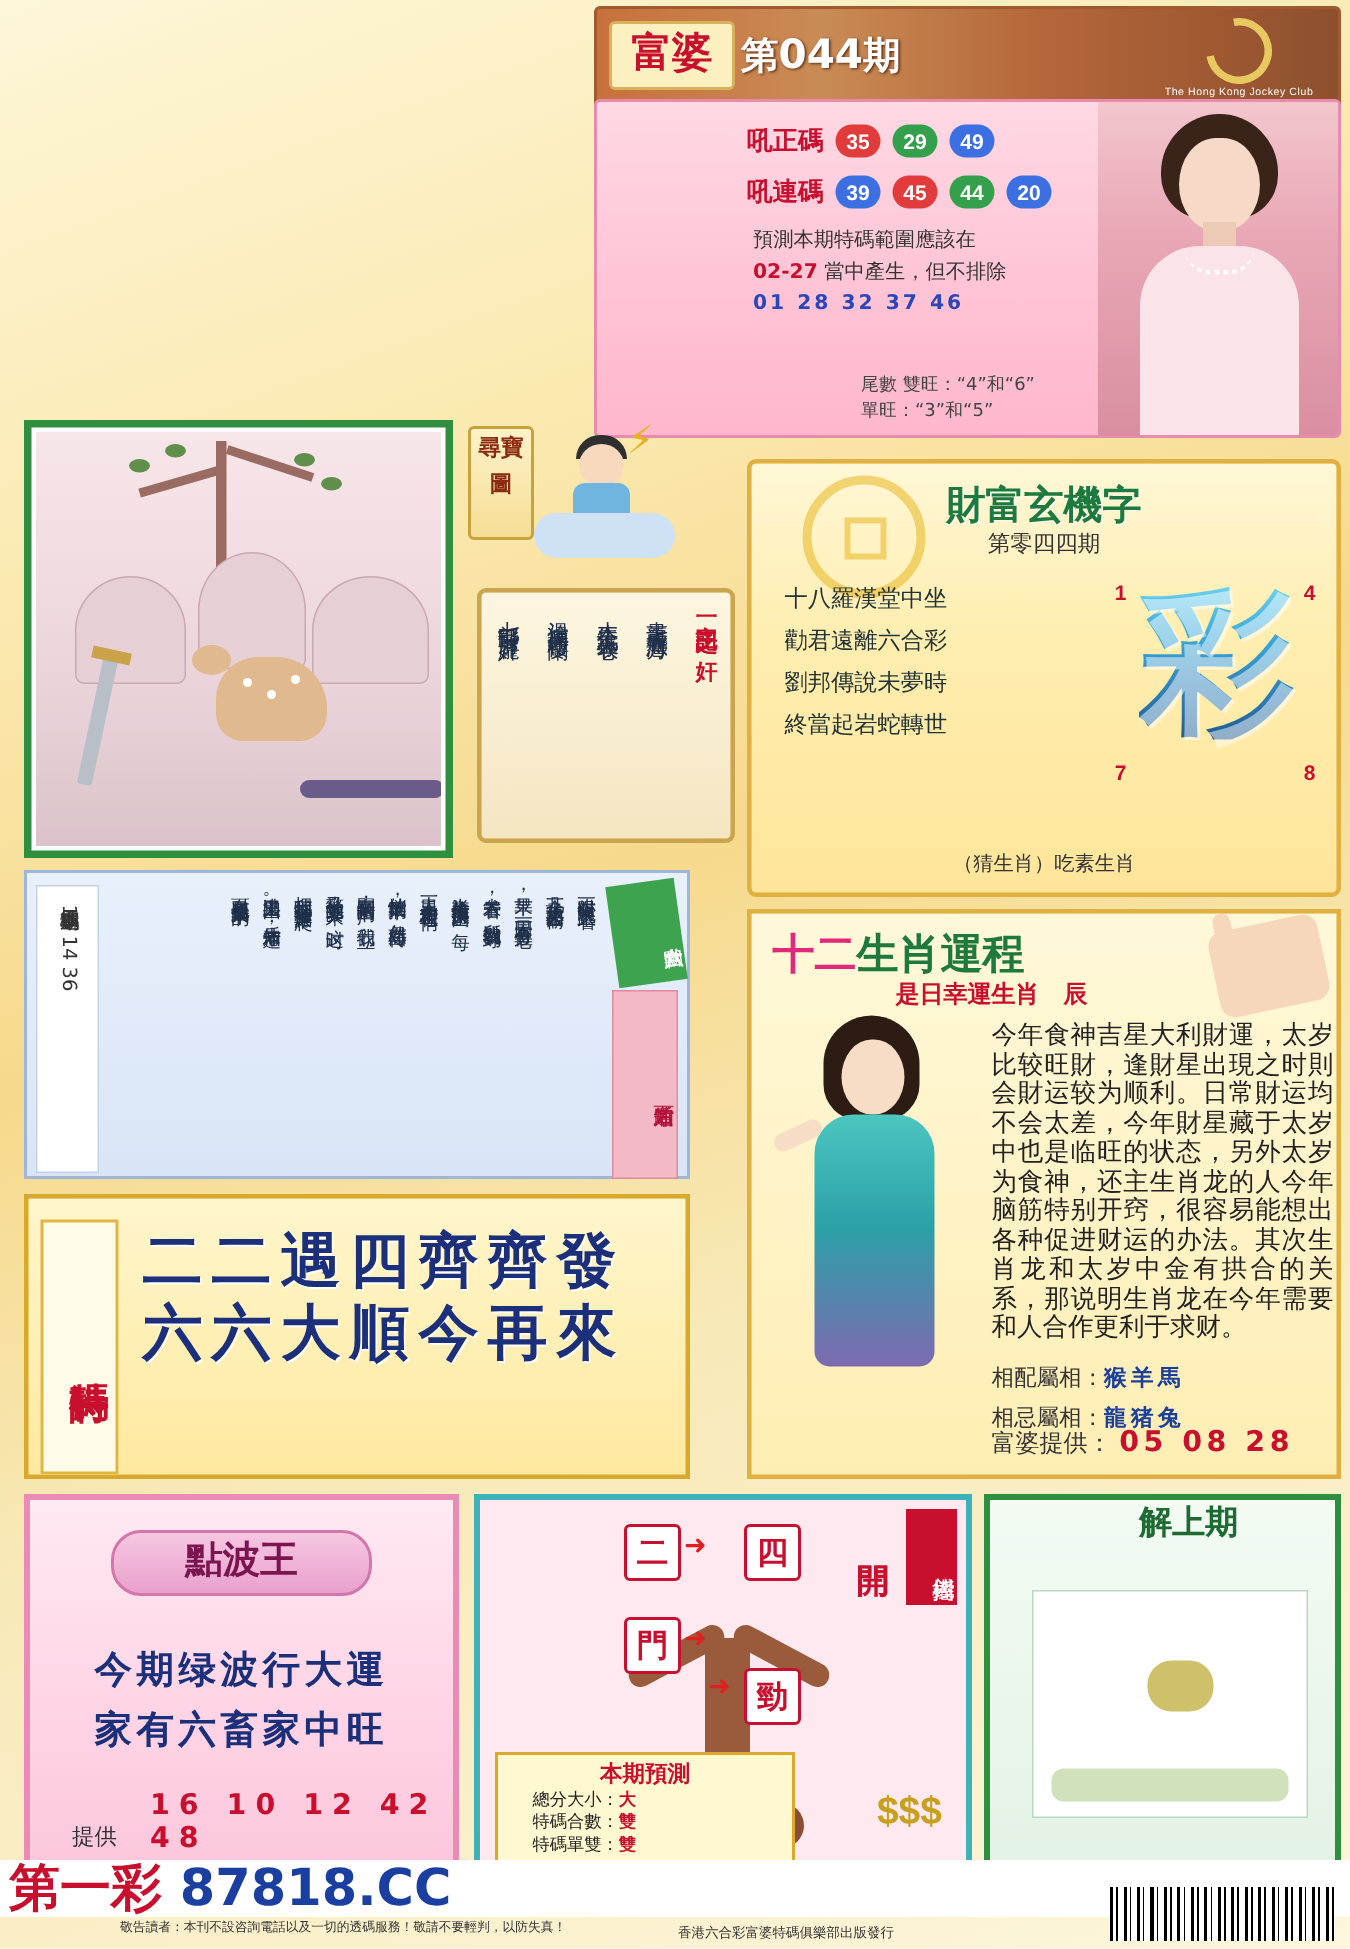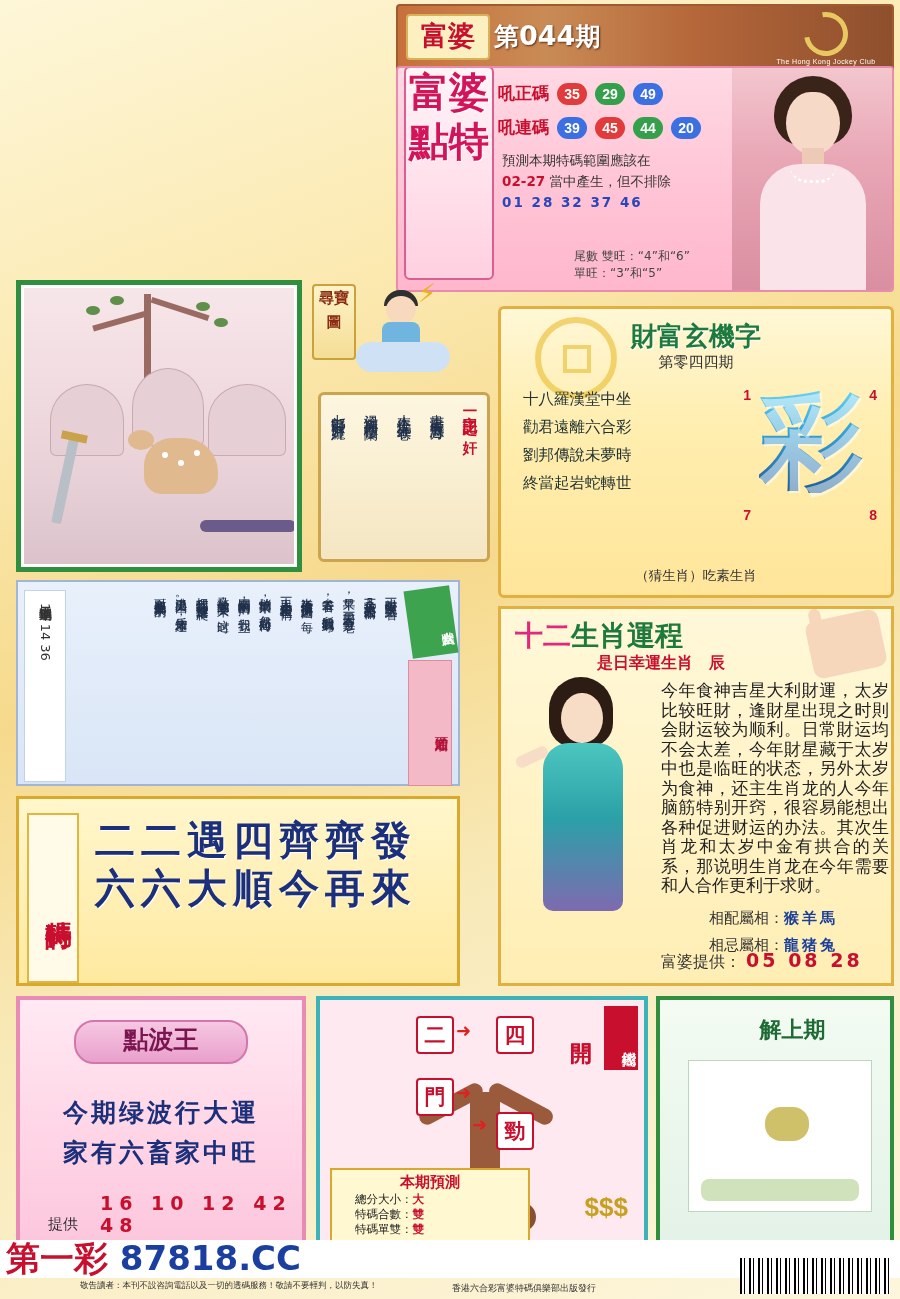--- a/index.html
+++ b/index.html
@@ -152,21 +152,21 @@
   #hand:after{content:"";position:absolute;left:6px;top:-12px;width:12px;height:22px;background:#f6d7bc;border-radius:6px;}
   #lady2{position:absolute;left:8px;top:68px;width:150px;height:240px;}
   #lady2 .hair{position:absolute;left:40px;top:0;width:64px;height:70px;background:#2c1c14;border-radius:32px 32px 24px 24px;}
   #lady2 .face{position:absolute;left:52px;top:16px;width:42px;height:50px;background:#f7dcc6;border-radius:21px/26px;}
   #lady2 .dress{position:absolute;left:34px;top:66px;width:80px;height:168px;
     background:linear-gradient(180deg,#4cc6c0,#2ba0a8 45%,#7e6ab0 100%);border-radius:26px 26px 10px 10px;}
   #lady2 .arm{position:absolute;left:6px;top:74px;width:34px;height:12px;background:#f7dcc6;transform:rotate(-25deg);border-radius:6px;}
   #sxText{position:absolute;left:160px;top:72px;width:228px;color:#222;font-size:17px;line-height:19.5px;
     text-align:justify;font-family:"DejaVu Sans",sans-serif;}
   #sxMatch{position:absolute;left:160px;top:296px;color:#333;font-size:15px;line-height:27px;
-    font-family:"DejaVu Sans",sans-serif;margin-left:48px;}
+    font-family:"DejaVu Sans",sans-serif;}
   #sxMatch .k{color:#333;}#sxMatch .v{color:#1b3f9a;font-weight:bold;letter-spacing:3px;}
   #sxProvide{position:absolute;left:160px;bottom:10px;color:#333;font-size:16px;font-family:"DejaVu Sans",sans-serif;}
   #sxProvide .nums{color:#c8102e;font-weight:bold;font-size:19px;letter-spacing:3px;}
 
   
   #dianbo{left:16px;top:996px;width:290px;height:256px;
     background:linear-gradient(180deg,#ffe9f2 0%,#ffd5e6 55%,#fcc6dc 100%);
     border:4px solid #e98bb5;}
   #dianbo .cap{position:absolute;left:50%;transform:translateX(-50%);top:20px;width:170px;height:40px;
     background:linear-gradient(180deg,#f6c7e2,#e9a0cc);border:2px solid #d277ab;border-radius:20px;
@@ -195,21 +195,21 @@
     font-family:"DejaVu Sans",sans-serif;}
   #tree .dollars{position:absolute;right:16px;bottom:30px;color:#c8a020;font-size:26px;font-weight:bold;line-height:22px;}
   #forecast{position:absolute;left:10px;bottom:6px;width:150px;background:#fff8d0;border:2px solid #d9a92e;padding:3px 23px;}
   #forecast .fh{color:#c8102e;font-size:15px;font-weight:bold;text-align:center;font-family:"DejaVu Sans",sans-serif;}
   #forecast .fr{font-size:11.5px;color:#222;line-height:15px;font-family:"DejaVu Sans",sans-serif;}
   #forecast .fr b{color:#c8102e;}
 
   
   #jie{left:656px;top:996px;width:238px;height:256px;background:linear-gradient(180deg,#f3fbf3,#e3f2e6);
     border:4px solid #2f8f3f;}
-  #jie .ttl{position:absolute;left:0;right:0;top:15px;text-align:center;color:#1d6b33;font-size:22px;font-weight:bold;
+  #jie .ttl{position:absolute;left:0;right:0;top:0;text-align:center;color:#1d6b33;font-size:22px;font-weight:bold;
     font-family:"DejaVu Sans",sans-serif;margin-left:35px;}
   #jie .pic{position:absolute;left:28px;top:60px;width:182px;height:150px;background:#fff;border:1px solid #bcd6c0;}
   #jie .goat{position:absolute;left:76px;top:46px;width:44px;height:34px;background:#cfc06a;border-radius:16px;}
   #jie .grass{position:absolute;left:12px;bottom:10px;width:158px;height:22px;background:#cfe2bc;border-radius:8px;}
 
   
   #footerbar{left:0;top:1240px;width:900px;height:38px;background:#fff;}
   #brand{position:absolute;left:6px;top:1236px;font-size:34px;font-weight:bold;
     font-family:"DejaVu Sans",sans-serif;}
   #brand .r{color:#c8102e;margin-top:43px;}#brand .b{color:#1b3fa0;}
@@ -227,21 +227,20 @@
   <div class="hdr-issue">
     <span>第</span><span class="num">044</span><span>期</span>
   </div>
   <div id="hkjc">
     <div class="ring"></div>
     <div class="cap">The Hong Kong Jockey Club</div>
   </div>
 </div>
 
 <div id="hero" class="abs panel">
-  <div id="heroTitle">富婆點特</div>
 
   <div class="numrow" style="top:14px;">
     <span class="lbl">吼正碼</span>
     <span class="ball b-red">35</span>
     <span class="ball b-green">29</span>
     <span class="ball b-blue">49</span>
   </div>
 
   <div class="numrow" style="top:48px;">
     <span class="lbl">吼連碼</span>

